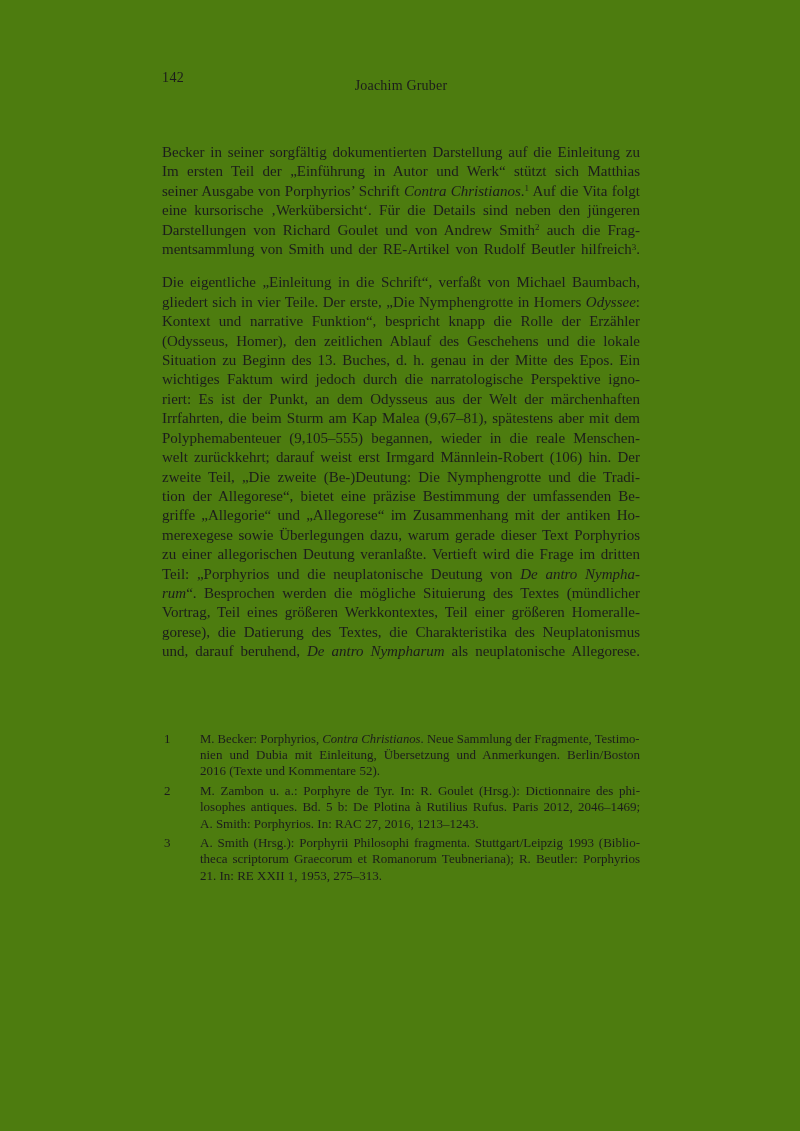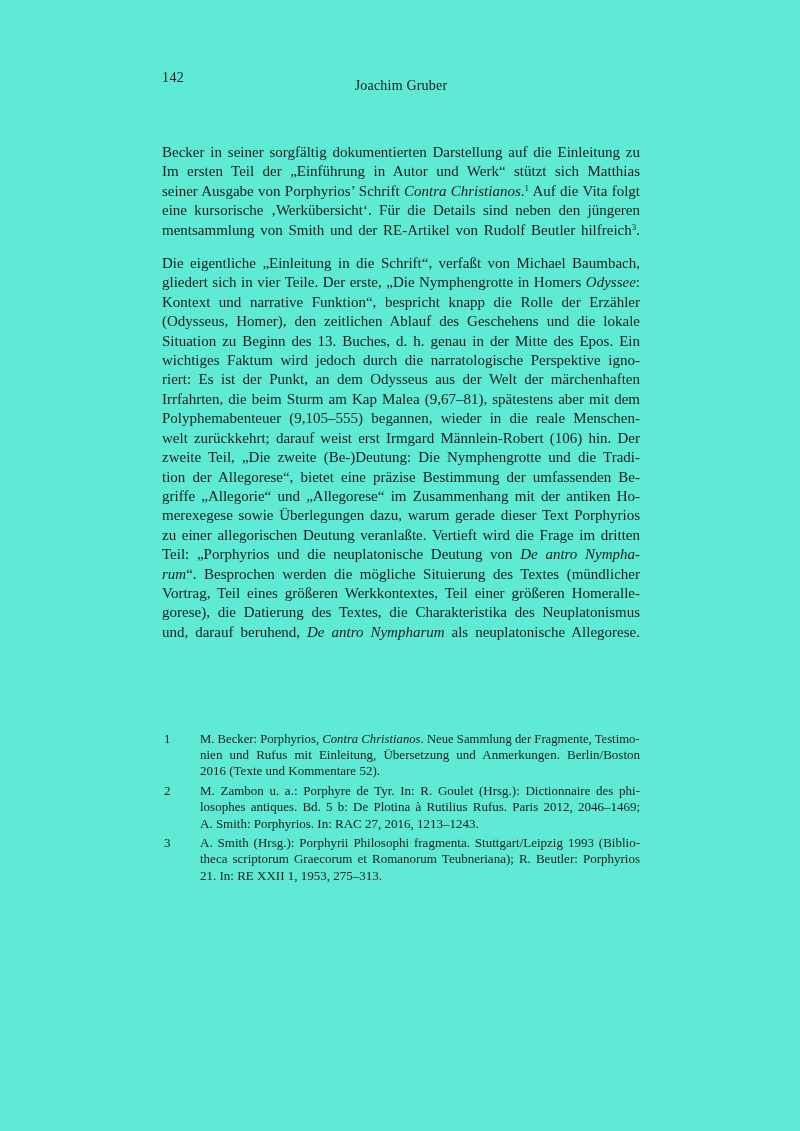--- a/index.html
+++ b/index.html
@@ -5,21 +5,21 @@
   html, body { margin: 0; padding: 0; }
   body {
     width: 800px;
     height: 1131px;
     position: relative;
     background: #ffffff;
     color: #1c1c1c;
     font-family: "Liberation Serif", serif;
     -webkit-text-size-adjust: none;
   }
-  .page { position: absolute; inset: 0; background: #5eead4; overflow: hidden; }
+  .page { position: absolute; inset: 0; background: #4d7c0f; overflow: hidden; }
 
   
   .pagehead {
     position: absolute;
     left: 162px; top: 70px; width: 478px;
     font-size: 14px; line-height: 16px;
   }
   .pagehead .pagenum { position: absolute; left: 0; top: 0; letter-spacing: 0.4px; }
   .pagehead .author  { display: block; text-align: center; letter-spacing: 0.2px; margin-top: 8px; }
 
@@ -65,20 +65,21 @@
     <span class="pagenum">142</span>
     <span class="author">Joachim Gruber</span>
   </header>
 
   <main class="maintext">
     <div class="para">
         <div class="tl">Becker in seiner sorgfältig dokumentierten Darstellung auf die Einleitung zu</div>
         <div class="tl">Im ersten Teil der „Einführung in Autor und Werk“ stützt sich Matthias</div>
         <div class="tl">seiner Ausgabe von Porphyrios’ Schrift <i>Contra Christianos</i>.<sup>1</sup> Auf die Vita folgt</div>
         <div class="tl">eine kursorische ‚Werkübersicht‘. Für die Details sind neben den jüngeren</div>
+        <div class="tl">Darstellungen von Richard Goulet und von Andrew Smith<sup>2</sup> auch die Frag-</div>
         <div class="tl">mentsammlung von Smith und der RE-Artikel von Rudolf Beutler hilfreich<sup>3</sup>.</div>
       </div>
     <div class="para">
         <div class="tl">Die eigentliche „Einleitung in die Schrift“, verfaßt von Michael Baumbach,</div>
         <div class="tl">gliedert sich in vier Teile. Der erste, „Die Nymphengrotte in Homers <i>Odyssee</i>:</div>
         <div class="tl">Kontext und narrative Funktion“, bespricht knapp die Rolle der Erzähler</div>
         <div class="tl">(Odysseus, Homer), den zeitlichen Ablauf des Geschehens und die lokale</div>
         <div class="tl">Situation zu Beginn des 13. Buches, d. h. genau in der Mitte des Epos. Ein</div>
         <div class="tl">wichtiges Faktum wird jedoch durch die narratologische Perspektive igno-</div>
         <div class="tl">riert: Es ist der Punkt, an dem Odysseus aus der Welt der märchenhaften</div>
@@ -96,21 +97,21 @@
         <div class="tl">gorese), die Datierung des Textes, die Charakteristika des Neuplatonismus</div>
         <div class="tl">und, darauf beruhend, <i>De antro Nympharum</i> als neuplatonische Allegorese.</div>
       </div>
   </main>
 
   <section class="footnotes">
     <div class="footnote">
       <span class="fn-num">1</span>
       <div class="fn-text">
           <div class="tl" style="transform-origin: 0px 50%; transform: scaleX(0.97561); text-align-last: left;">M. Becker: Porphyrios, <i>Contra Christianos</i>. Neue Sammlung der Fragmente, Testimo-</div>
-          <div class="tl">nien und Rufus mit Einleitung, Übersetzung und Anmerkungen. Berlin/Boston</div>
+          <div class="tl">nien und Dubia mit Einleitung, Übersetzung und Anmerkungen. Berlin/Boston</div>
           <div class="tl">2016 (Texte und Kommentare 52).</div>
         </div>
     </div>
     <div class="footnote">
       <span class="fn-num">2</span>
       <div class="fn-text">
           <div class="tl">M. Zambon u. a.: Porphyre de Tyr. In: R. Goulet (Hrsg.): Dictionnaire des phi-</div>
           <div class="tl">losophes antiques. Bd. 5 b: De Plotina à Rutilius Rufus. Paris 2012, 2046–1469;</div>
           <div class="tl">A. Smith: Porphyrios. In: RAC 27, 2016, 1213–1243.</div>
         </div>

